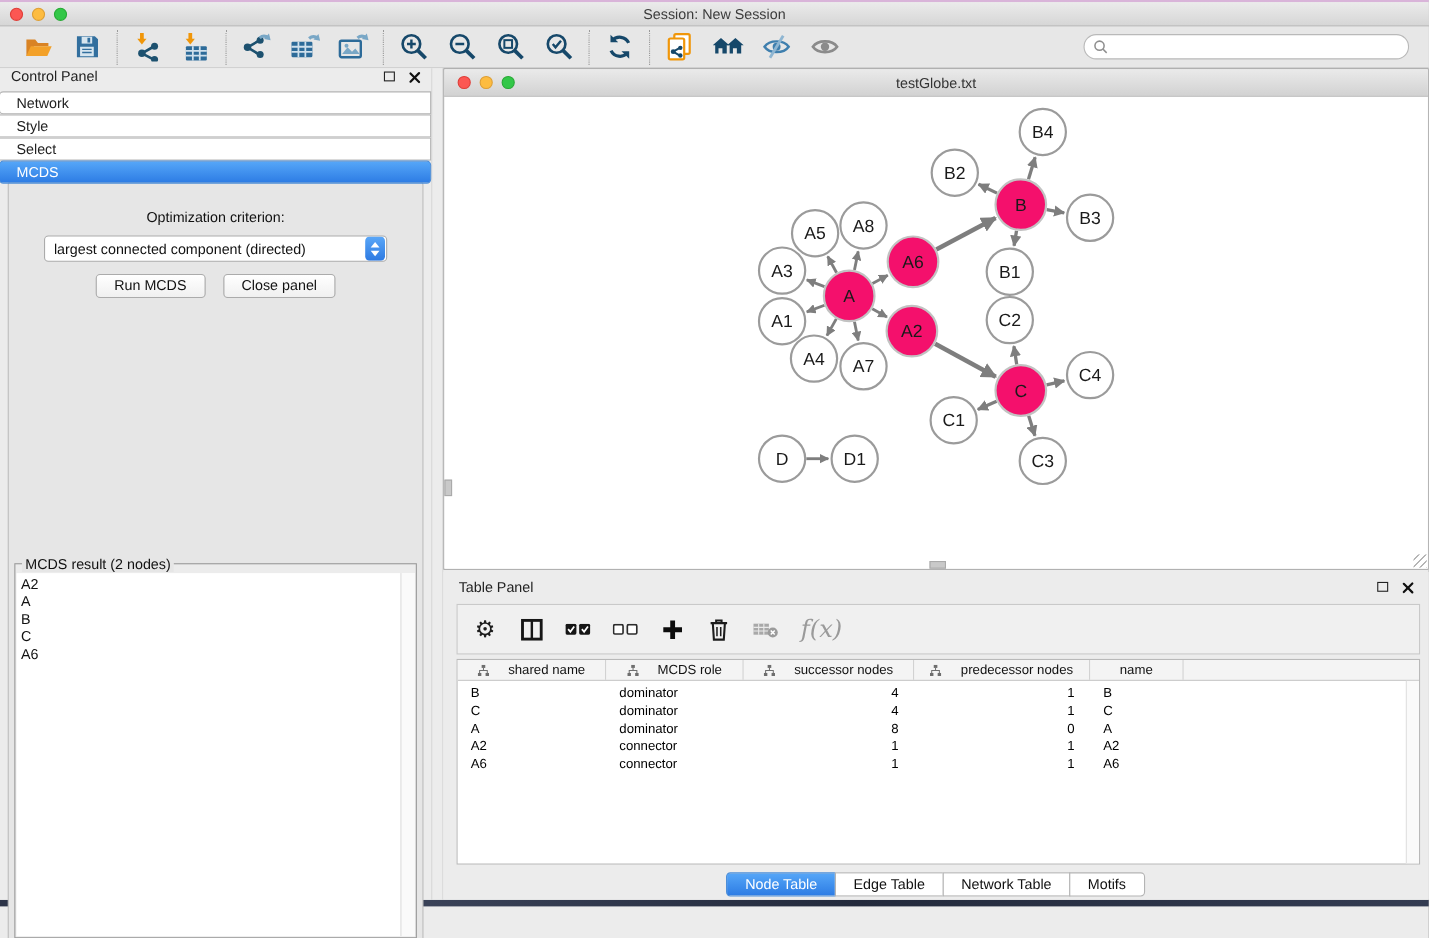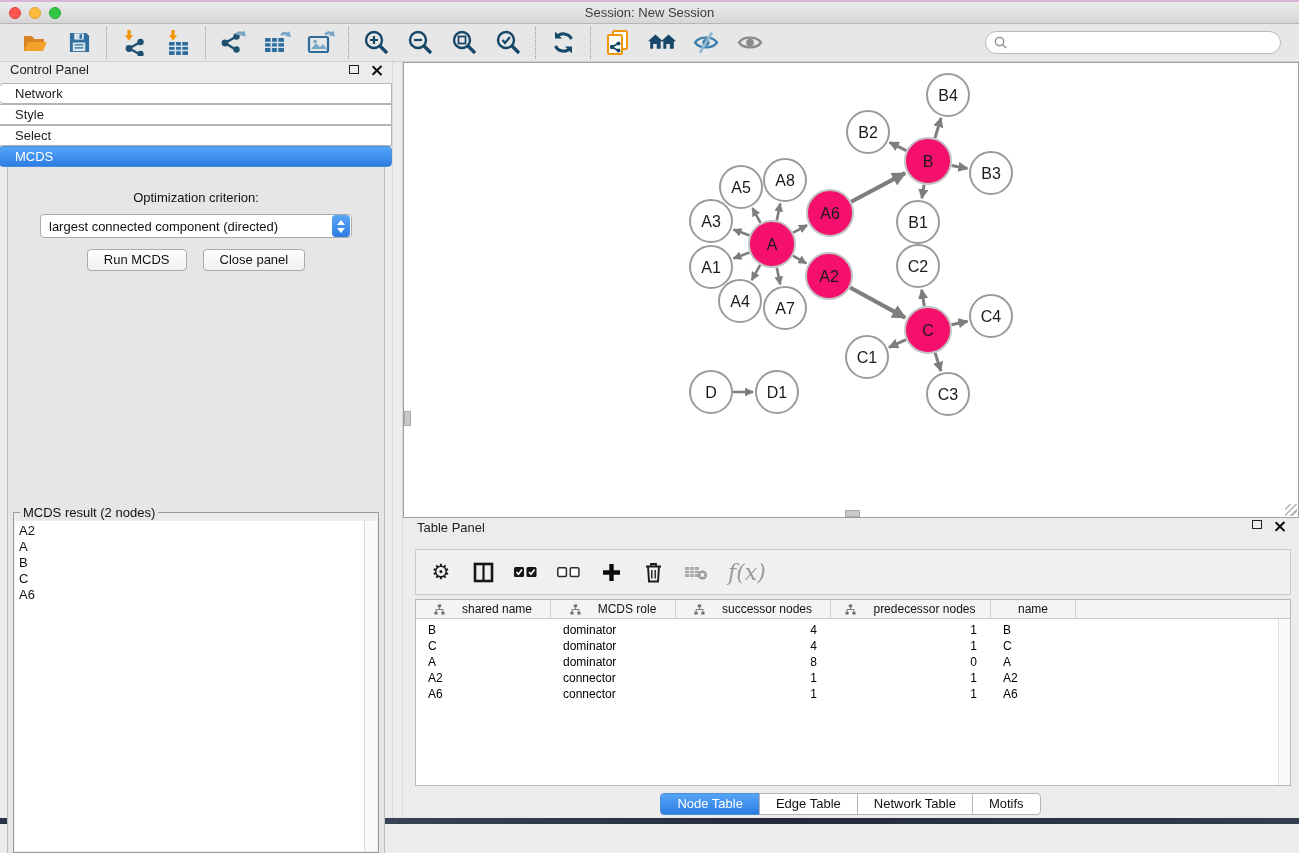--- a/index.html
+++ b/index.html
@@ -77,21 +77,21 @@
   .net-title { position:absolute; left:0; right:0; text-align:center; font-size:13px; color:#333; }
   .net-canvas { flex:1; position:relative; background:#fff; }
   .net-canvas svg { display:block; }
   .thumb-left { position:absolute; left:0; top:348px; width:7px; height:15px; background:#c9c9c9; border:1px solid #aaa; }
   .thumb-bottom { position:absolute; bottom:0; left:441px; width:15px; height:7px; background:#c9c9c9; border:1px solid #aaa; }
   .resize-grip { position:absolute; right:1px; bottom:1px; width:12px; height:12px;
     background:repeating-linear-gradient(135deg, transparent 0 3px, #b5b5b5 3px 4.5px); }
 
   
   .table-panel { flex:1; background:#ececec; margin-top:2px; display:flex; flex-direction:column; }
-  .tp-head { height:27px; display:flex; align-items:flex-start; padding:0 14px; }
+  .tp-head { height:27px; display:flex; align-items:center; padding:0 14px; }
   .tp-head .p-title{ font-size:13px; color:#222; }
   .tp-toolbar { margin:2px 8px 0 12px; height:46px; background:#f0f0f0; border:1px solid #c9c9c9;
                 display:flex; align-items:center; gap:20px; padding:0 14px; }
   .tp-ic { display:flex; align-items:center; justify-content:center; min-width:22px; height:26px; }
   .gear-glyph { font-family:"DejaVu Sans", sans-serif; font-size:21px; color:#1c1c1c; line-height:22px; }
   .fx-glyph { font-family:"DejaVu Serif", serif; font-style:italic; font-size:22px; color:#9a9a9a; }
 
   .tp-table { margin:4px 8px 0 12px; flex:0 0 187px; background:#fff; border:1px solid #b9b9b9; display:flex; flex-direction:column; overflow:hidden; }
   .tbl-header { display:flex; height:19px; background:#f4f4f4; border-bottom:1px solid #c9c9c9; }
   .tbl-header .hcell { display:flex; align-items:center; justify-content:center; gap:17px; font-size:12px; color:#111;
@@ -337,20 +337,28 @@
           </div>
         </div>
       </div>
     </div>
 
     <div class="splitter"></div>
 
     <div class="right-col">
 
       <div class="net-window">
+        <div class="net-titlebar">
+          <div class="lights">
+            <span class="light red"></span>
+            <span class="light yellow"></span>
+            <span class="light green"></span>
+          </div>
+          <div class="net-title">testGlobe.txt</div>
+        </div>
         <div class="net-canvas">
           <svg width="894" height="429" viewBox="0 0 894 429">
               <defs>
                 <marker id="arrow" viewBox="0 0 4 4" refX="3.6" refY="2" markerWidth="3.4" markerHeight="3.4" orient="auto">
                   <path d="M0 0 L4 2 L0 4 z" fill="#7e7e7e"></path>
                 </marker>
               </defs>
               <line x1="356.5334732741604" y1="159.91638634281102" x2="348.4665267258396" y2="145.08361365718898" stroke="#7e7e7e" stroke-width="2.6" marker-end="url(#arrow)"></line>
               <line x1="372.7774381829625" y1="157.48030433003072" x2="376.2225618170375" y2="140.51969566996928" stroke="#7e7e7e" stroke-width="2.6" marker-end="url(#arrow)"></line>
               <line x1="345.543265126549" y1="172.53270652312503" x2="329.456734873451" y2="166.46729347687497" stroke="#7e7e7e" stroke-width="2.6" marker-end="url(#arrow)"></line>

